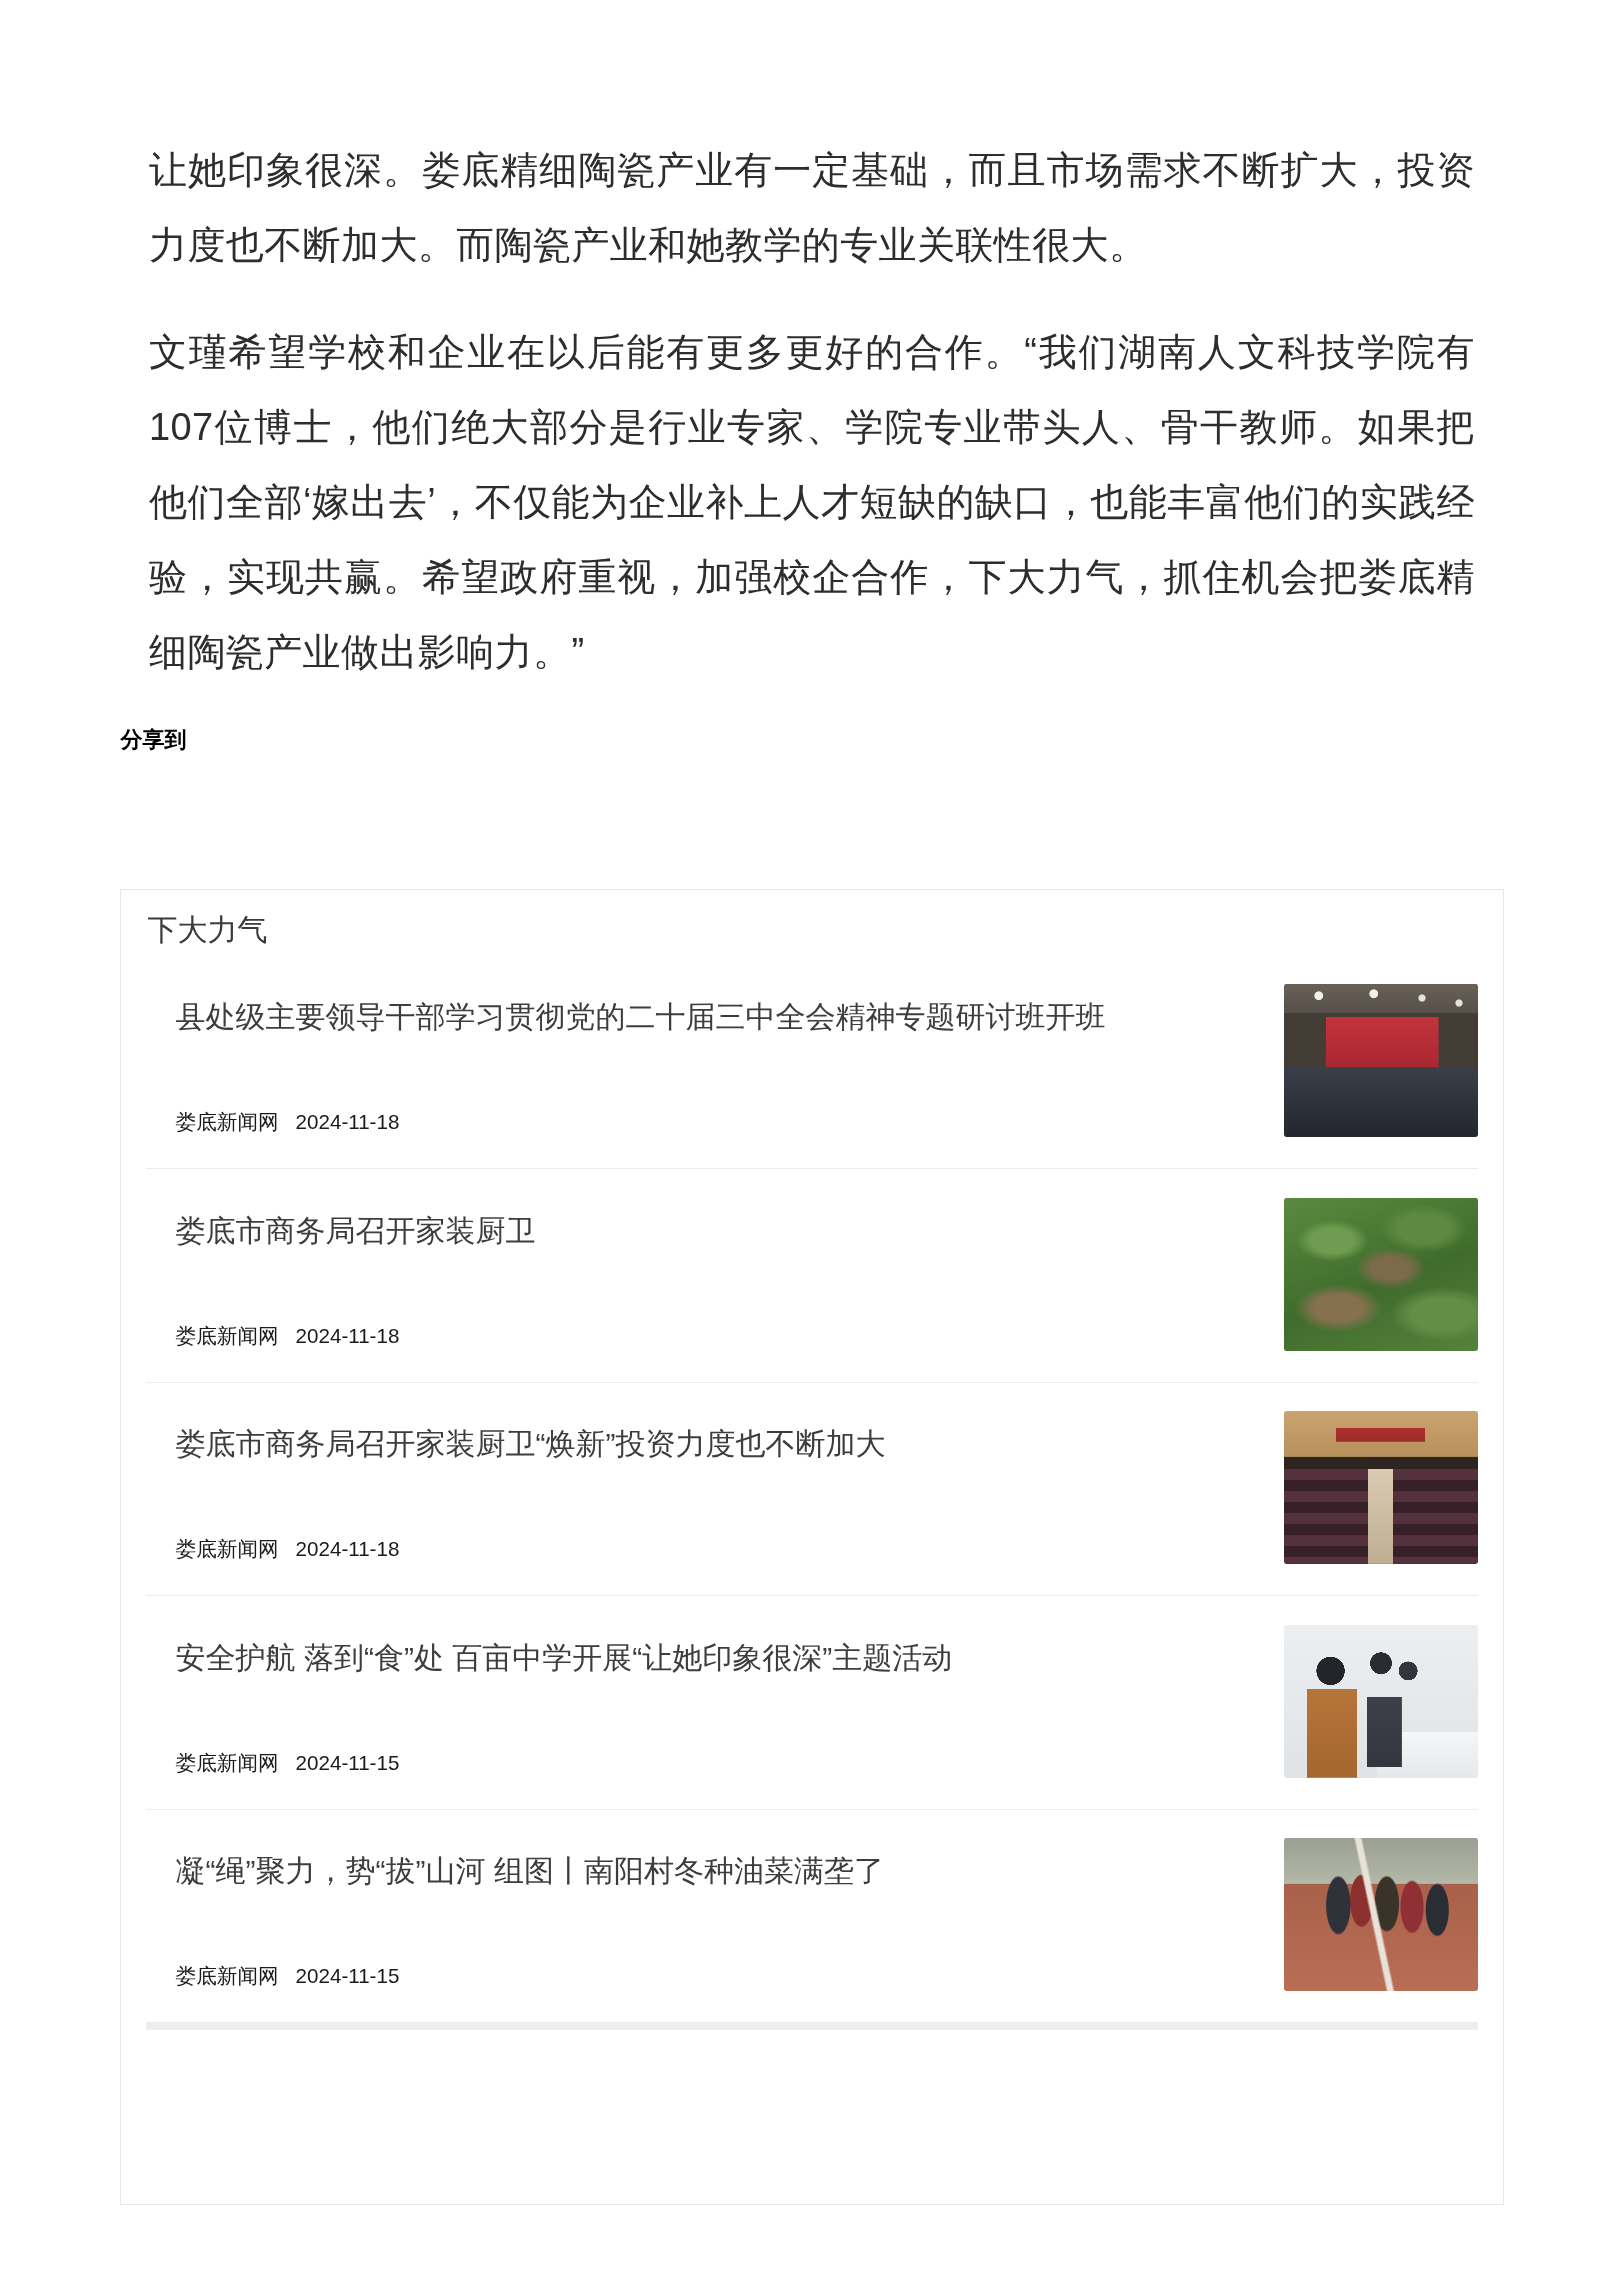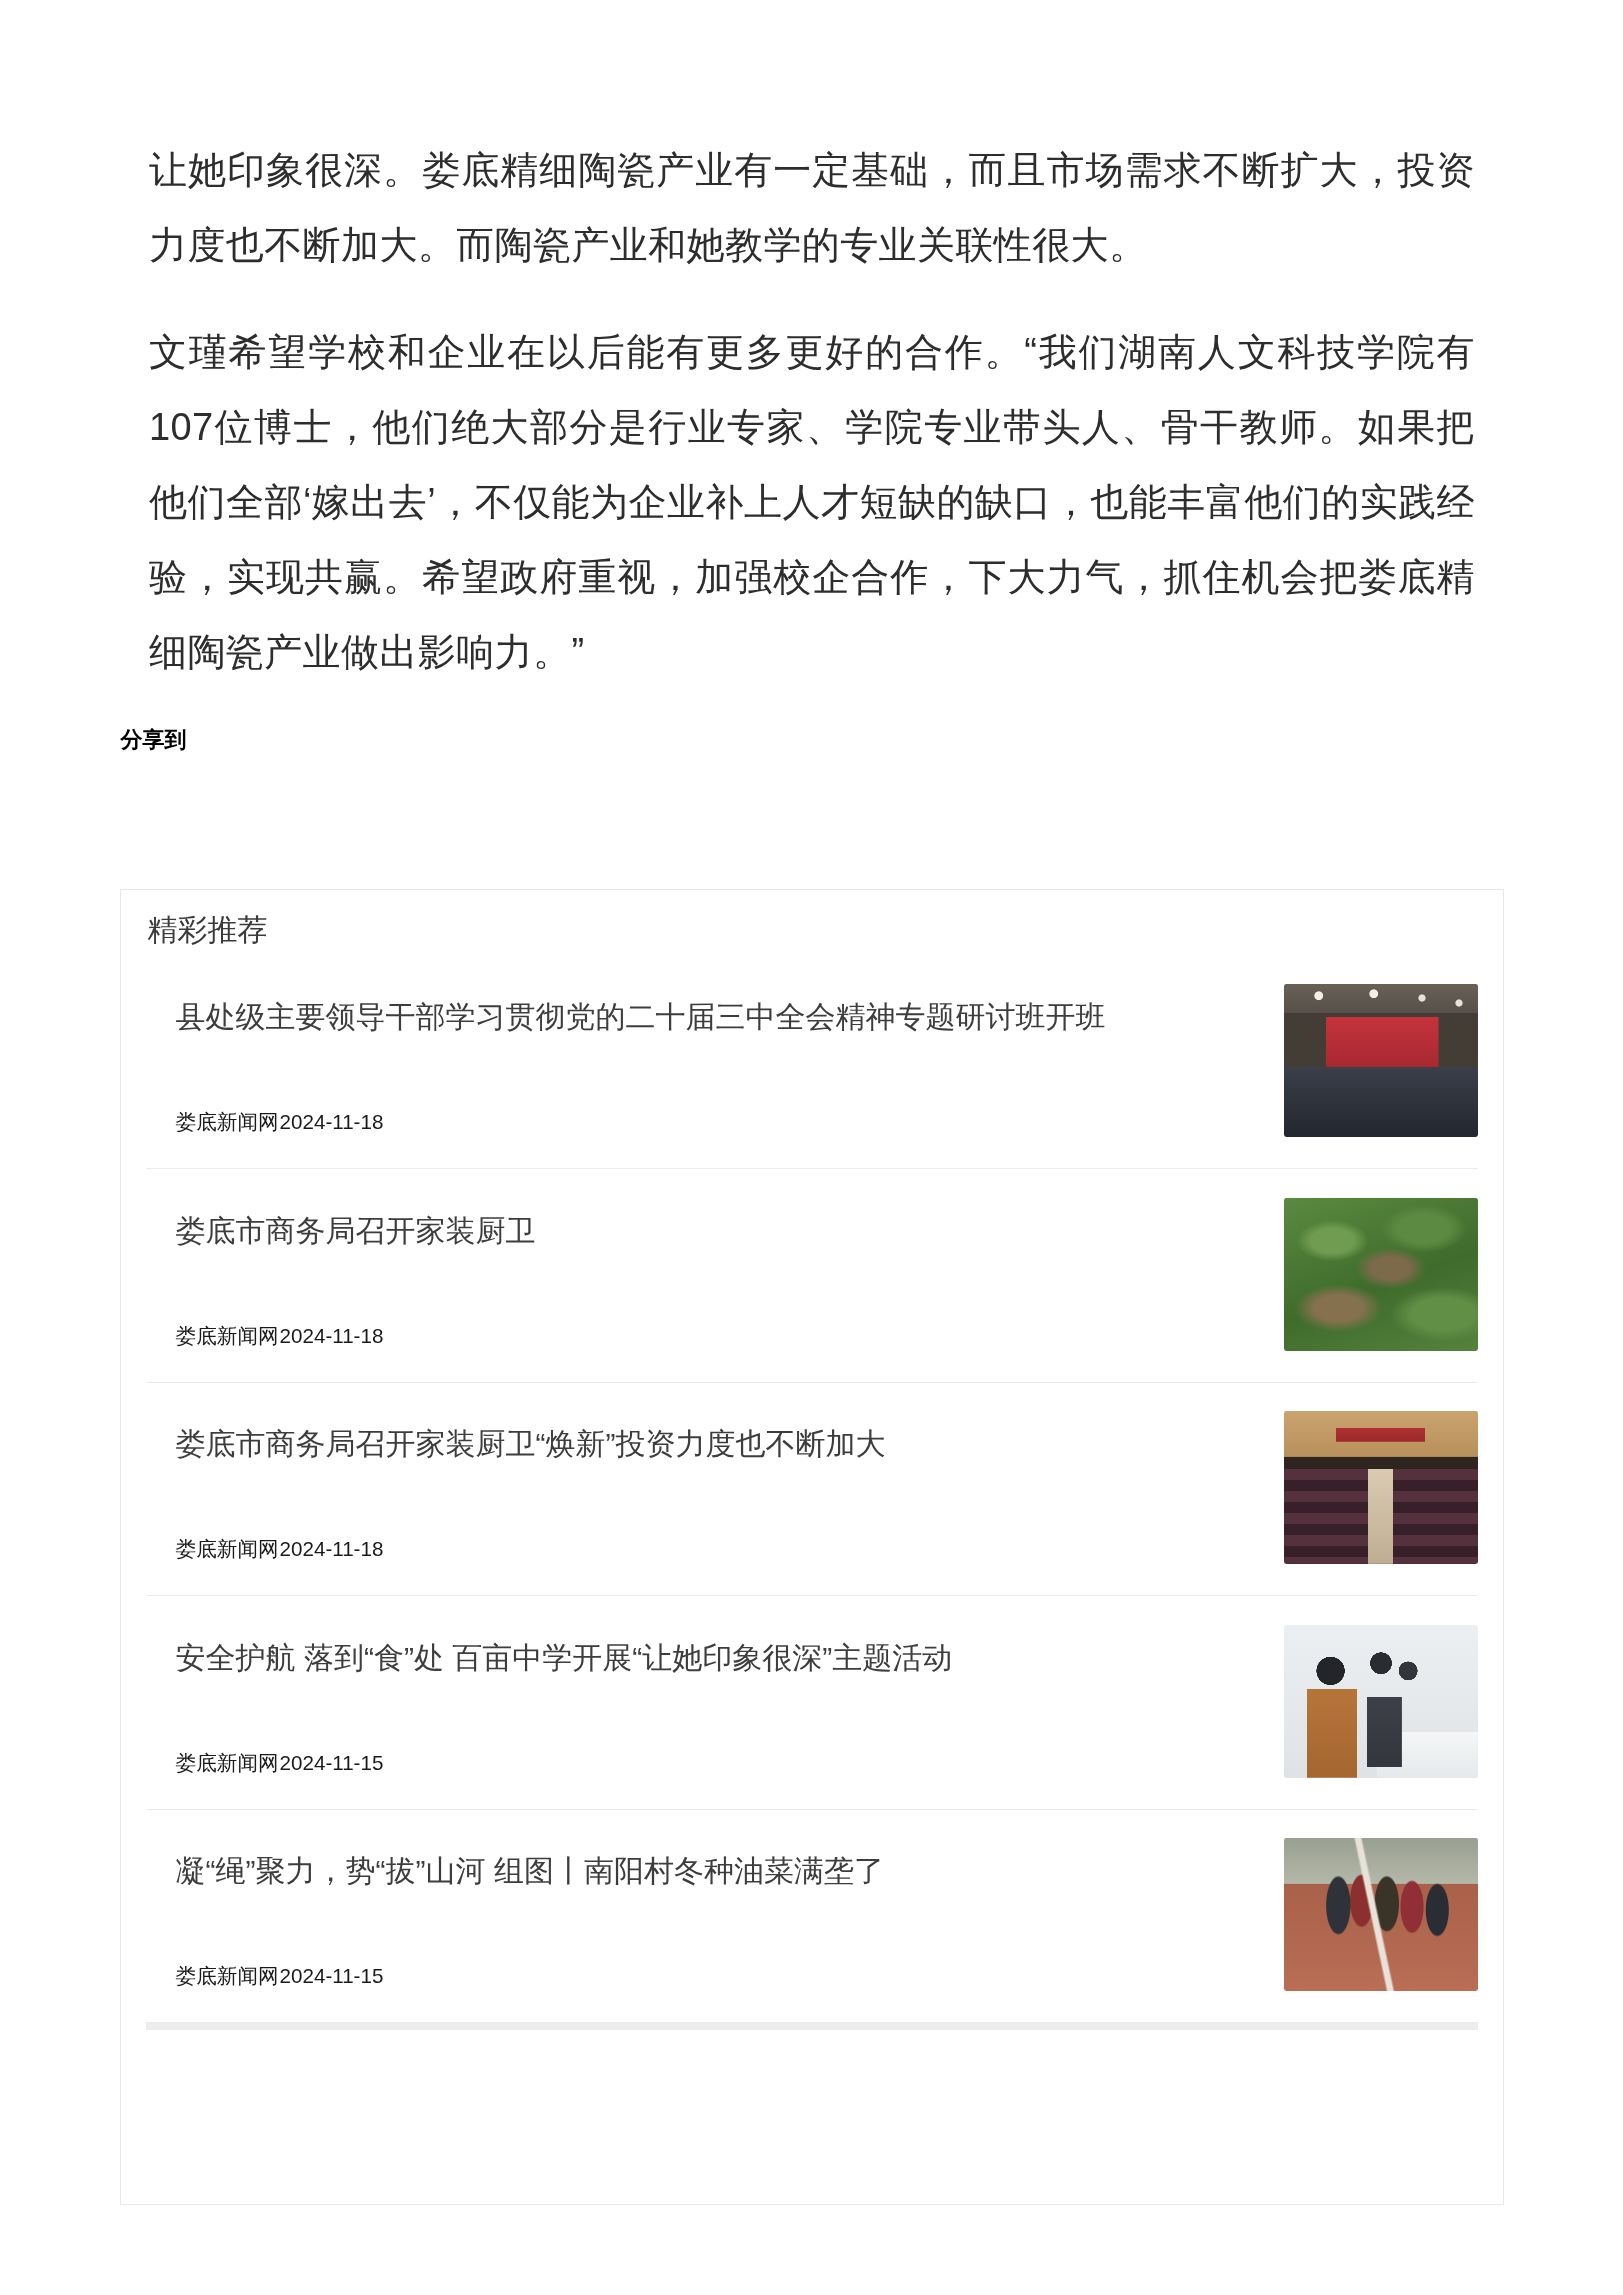--- a/index.html
+++ b/index.html
@@ -65,21 +65,21 @@
     margin-left: 28px;
   }
   .item-title {
     font-size: 30px;
     line-height: 43px;
     color: #3d3d3d;
     margin-top: 11px;
   }
   .item-meta {
     display: flex;
-    gap: 1px;
+    gap: 17px;
     font-size: 20.6px;
     line-height: 24px;
     color: #1a1a1a;
     padding-bottom: 3.2px;
   }
   .thumb {
     flex: 0 0 194px;
     width: 194px;
     height: 153px;
     border-radius: 2.4px;
@@ -164,21 +164,21 @@
 
 <div class="page">
 
   <div class="article-body">
     <p>让她印象很深。娄底精细陶瓷产业有一定基础，而且市场需求不断扩大，投资力度也不断加大。而陶瓷产业和她教学的专业关联性很大。</p>
     <p>文瑾希望学校和企业在以后能有更多更好的合作。“我们湖南人文科技学院有107位博士，他们绝大部分是行业专家、学院专业带头人、骨干教师。如果把他们全部‘嫁出去’，不仅能为企业补上人才短缺的缺口，也能丰富他们的实践经验，实现共赢。希望政府重视，加强校企合作，下大力气，抓住机会把娄底精细陶瓷产业做出影响力。”</p>
     <div class="share-label">分享到</div>
   </div>
 
   <section class="panel">
-    <h2 class="panel-header">精彩推荐</h2>
+    <h2 class="panel-header">下大力气</h2>
 
     <div class="item">
       <div class="item-left">
         <div class="item-title">县处级主要领导干部学习贯彻党的二十届三中全会精神专题研讨班开班</div>
         <div class="item-meta">
           <span>娄底新闻网</span>
           <span>2024-11-18</span>
         </div>
       </div>
       <div class="thumb thumb-hall"></div>

